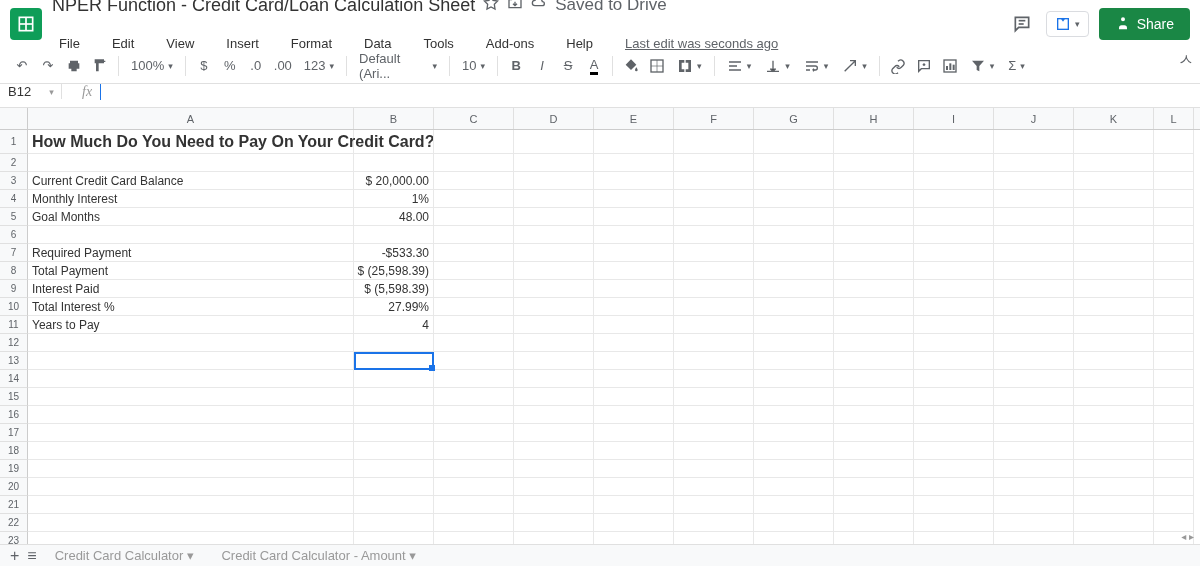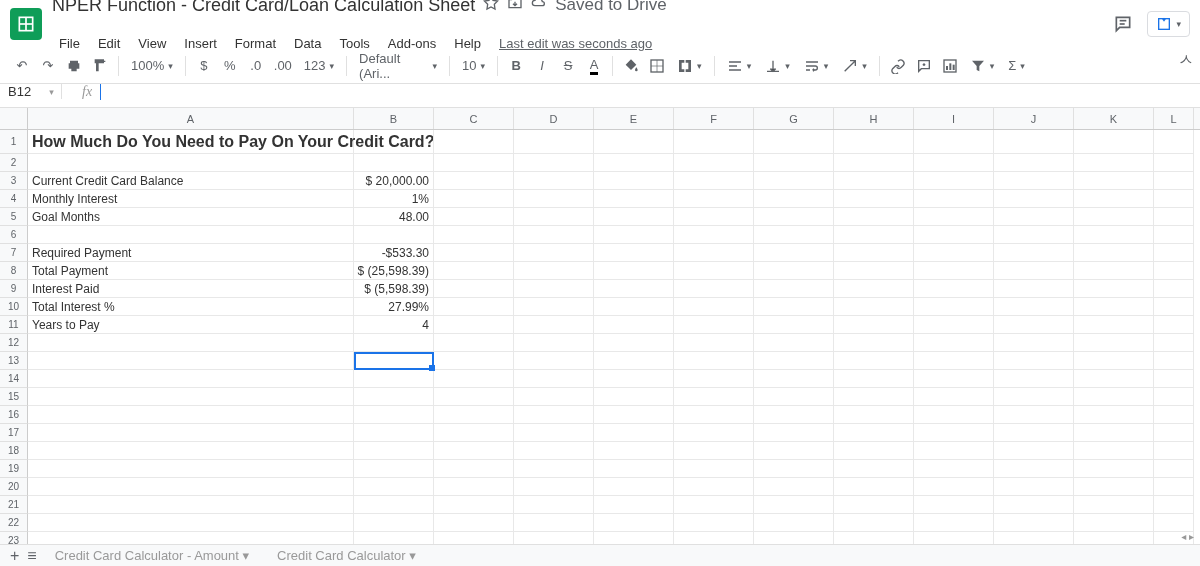--- a/index.html
+++ b/index.html
@@ -7,21 +7,21 @@
 
 
 .header { display: flex; align-items: center; padding: 6px 10px; height: 48px; }
 .logo { width: 32px; height: 32px; background: #0f9d58; border-radius: 4px; display: flex; align-items: center; justify-content: center; margin-right: 10px; }
 .logo svg { width: 20px; height: 20px; fill: #fff; }
 .title-area { flex: 1; }
 .title-row { display: flex; gap: 8px; }
 .doc-title { font-size: 18px; color: #333; }
 .star-icon, .move-icon, .cloud-icon { width: 16px; height: 16px; color: #5f6368; }
 .saved-text { font-size: 17px; color: #5f6368; }
-.menu-row { display: flex; gap: 4px; margin-top: 18px; }
+.menu-row { display: flex; gap: 18px; margin-top: 18px; }
 .menu-item { font-size: 13px; color: #333; padding: 2px 7px; cursor: pointer; }
 .last-edit { font-size: 13px; color: #5f6368; text-decoration: underline; padding: 2px 7px; }
 .header-right { display: flex; align-items: center; gap: 10px; }
 .icon-btn { width: 28px; height: 28px; display: flex; align-items: center; justify-content: center; cursor: pointer; color: #5f6368; }
 .present-btn { display: flex; align-items: center; gap: 4px; border: 1px solid #dadce0; border-radius: 4px; padding: 4px 8px; cursor: pointer; }
 .share-btn { background: #1a8745; color: #fff; border-radius: 4px; padding: 8px 16px; font-size: 14px; font-weight: 500; display: flex; align-items: center; gap: 6px; cursor: pointer; }
 
 
 .toolbar { display: flex; align-items: center; padding: 4px 10px; border-bottom: 1px solid #e0e0e0; height: 36px; gap: 2px; }
 .tb-btn { min-width: 24px; height: 24px; display: flex; align-items: center; justify-content: center; cursor: pointer; color: #5f6368; font-size: 13px; padding: 0 4px; }
@@ -113,20 +113,26 @@
           <line x1="8" y1="8" x2="16" y2="8" stroke="currentColor" stroke-width="2"></line>
           <line x1="8" y1="12" x2="14" y2="12" stroke="currentColor" stroke-width="2"></line>
         </svg>
       </div>
     <div class="present-btn">
         <svg width="16" height="16" viewBox="0 0 24 24">
           <rect x="4" y="4" width="16" height="16" fill="none" stroke="#1a73e8" stroke-width="2"></rect>
           <path d="M12 8v-4m-2 2l2-2 2 2" fill="none" stroke="#1a73e8" stroke-width="2"></path>
         </svg>
         <span style="font-size:9px;color:#5f6368">▾</span>
+      </div>
+    <div class="share-btn">
+        <svg width="16" height="16" viewBox="0 0 24 24" fill="#fff">
+          <path d="M12 2a3 3 0 100 6 3 3 0 000-6zm-6 18v-2a4 4 0 014-4h4a4 4 0 014 4v2"></path>
+        </svg>
+        <span>Share</span>
       </div>
   </div>
 </div>
 
 <div class="toolbar">
   <div class="tb-btn">↶</div>
   <div class="tb-btn">↷</div>
   <div class="tb-btn">
       <svg width="16" height="16" viewBox="0 0 24 24">
         <path fill="currentColor" d="M6 4h12v4H6zm-2 4h16v8h-4v4H8v-4H4zm6 8h4v4h-4z"></path>
@@ -608,15 +614,15 @@
         </div>
     </div>
   </div>
 </div>
 
 <div class="scroll-nav">◂ ▸</div>
 
 <div class="tabs-row">
   <span class="tab-btn">+</span>
   <span class="tab-btn">≡</span>
+  <div class="sheet-tab"><span>Credit Card Calculator</span> ▾</div>
   <div class="sheet-tab"><span>Credit Card Calculator - Amount</span> ▾</div>
-  <div class="sheet-tab"><span>Credit Card Calculator</span> ▾</div>
 </div>
 
 </body></html>

